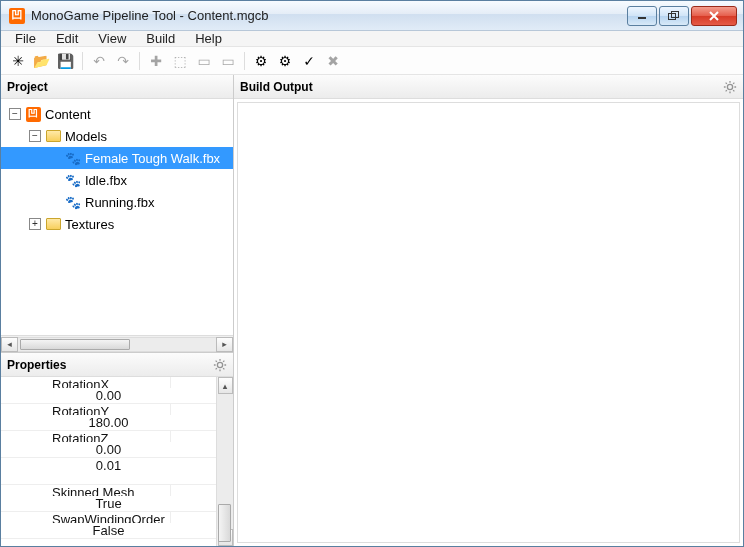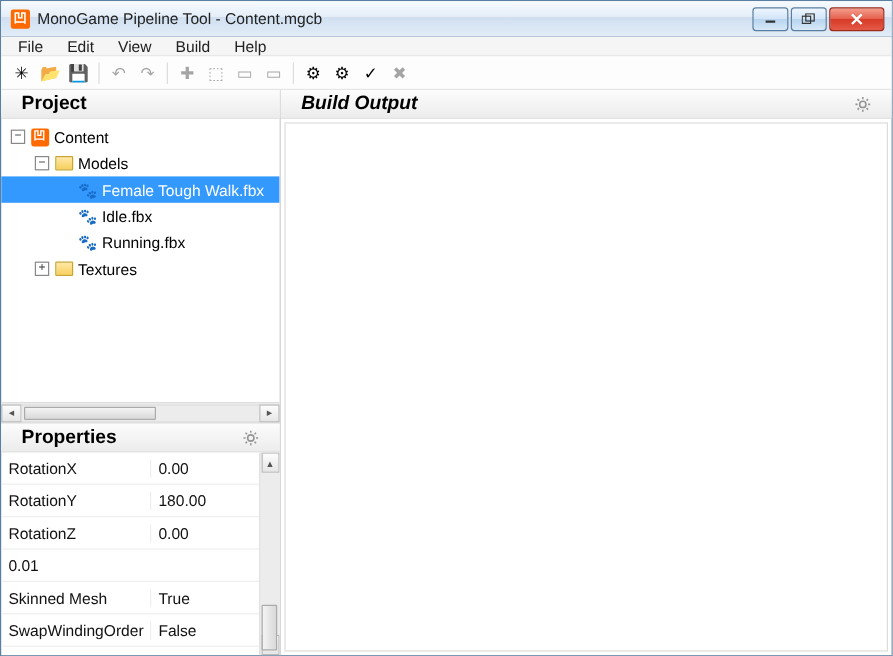--- a/index.html
+++ b/index.html
@@ -93,23 +93,23 @@
     width: 233px;
     border-right:1px solid #ccc;
     display:flex; flex-direction:column;
     min-height:0;
   }
   .panel-header {
     height: 24px;
     background: linear-gradient(to bottom,#fcfcfc,#ececec);
     border-bottom:1px solid #ddd;
     display:flex; align-items:center;
-    padding: 0 17px;
+    padding: 0 6px;
     font-weight:bold;
-    font-size:16px;
+    font-size:12px;
   }
   .panel-header .spacer { flex:1; }
   .gear-icon { width:14px; height:14px; opacity:0.6; }
   
   .project-area {
     flex: 1 1 auto;
     min-height:0;
     display:flex; flex-direction:column;
   }
   .tree {
@@ -182,20 +182,21 @@
   }
   .prop-table {
     flex:1;
     font-size:13px;
   }
   .prop-row {
     height:27px;
     display:flex;
     border-bottom:1px solid #eee;
     align-items:center;
+    flex-direction:column;
   }
   .prop-name {
     width:125px;
     padding:0 6px;
     border-right:1px solid #eee;
     white-space:nowrap;
     overflow:hidden;
     color:#111;
   }
   .prop-val {
@@ -208,21 +209,21 @@
     background:#f0f0f0;
     border-left:1px solid #ddd;
     display:flex; flex-direction:column;
   }
   .vscroll .sbtn { height:17px;width:15px;margin:0 auto;background:linear-gradient(#fdfdfd,#e6e6e6);border:1px solid #bbb;display:flex;align-items:center;justify-content:center;font-size:9px;color:#555;}
   .vscroll .vtrack { flex:1; position:relative; background:#ececec;}
   .vscroll .vthumb { position:absolute; left:1px; width:13px; top:110px; height:38px; background:linear-gradient(to right,#f4f4f4,#d9d9d9); border:1px solid #aaa; border-radius:1px;}
   
   .right-pane {
     flex:1;
-    display:flex; flex-direction:column;font-style:italic;
+    display:flex; flex-direction:column;
   }
   .output-body {
     flex:1;
     border:1px solid #ddd;
     margin:3px;
     background:#fff;
   }
 </style>
 </head>
 <body>

